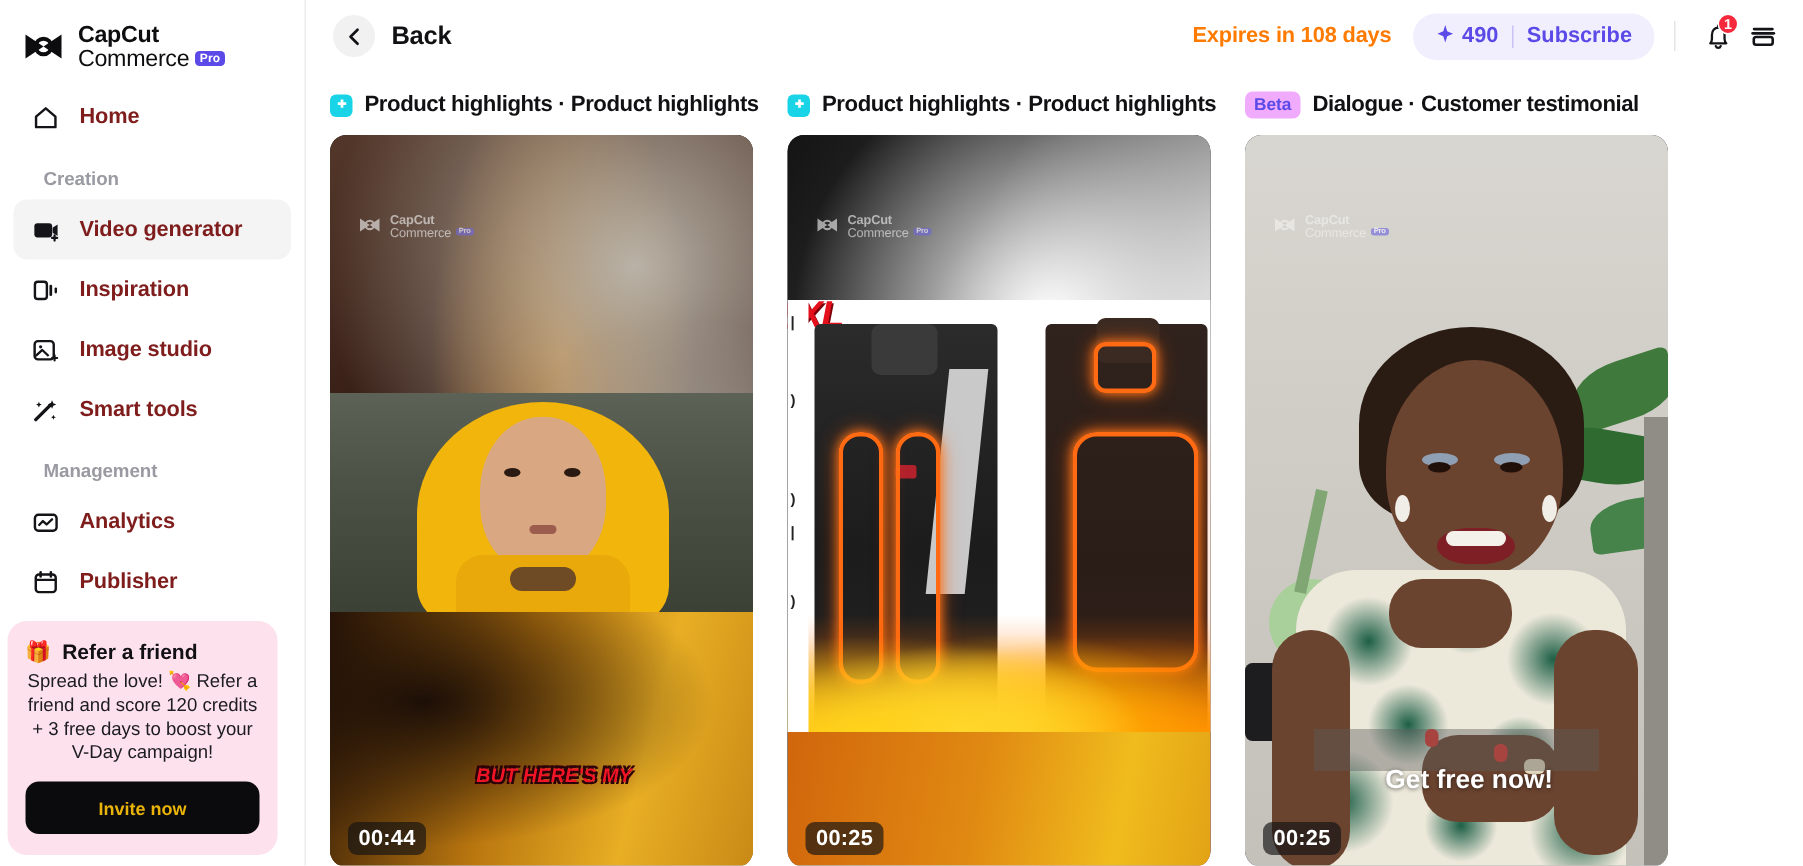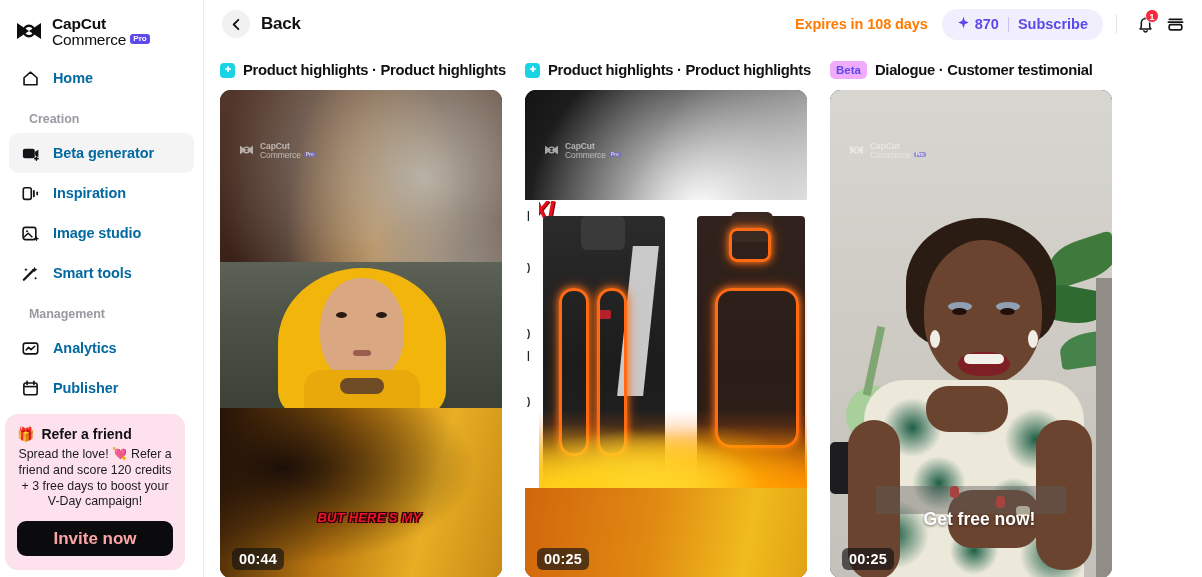--- a/index.html
+++ b/index.html
@@ -33,39 +33,39 @@
     letter-spacing: 0.1px; position: relative; top: -1px;
   }
 
   .nav { padding: 0 9px; }
   .nav-item {
     display: flex; align-items: center; gap: 13px;
     height: 40px; padding: 0 11px; border-radius: 9px;
     cursor: pointer; margin-bottom: 0;
   }
   .nav-item.active { background: #f4f4f5; }
-  .nav-item .label { font-size: 14.5px; font-weight: bold; color: #0369a1; letter-spacing: -0.1px; }
+  .nav-item .label { font-size: 14.5px; font-weight: bold; color: #7f1d1d; letter-spacing: -0.1px; }
   .nav-icon { width: 20px; height: 20px; flex: 0 0 20px; display: flex; align-items: center; justify-content: center; }
   .nav-group-title {
     font-size: 12.5px; color: #9a9aa2; font-weight: 700;
     padding: 0 20px; margin-top: 14px; margin-bottom: 7px; letter-spacing: -0.05px;
   }
   .home-wrap { margin-top: 6px; }
 
   
   .refer-card {
     position: absolute; left: 5px; bottom: 7px; width: 180px;
     background: #fde2ee; border-radius: 13px; padding: 12px 12px 14px 12px;
   }
   .refer-title { display: flex; align-items: center; gap: 7px; font-size: 14px; font-weight: bold; color: #111114; margin-bottom: 5px; }
   .refer-body { font-size: 12.4px; line-height: 1.27; color: #1b1b20; margin-bottom: 11px; text-align: center; }
   .invite-btn {
-    display: block; width: 100%; background: #0b0b0d; color: #fca5a5;
+    display: block; width: 100%; background: #0b0b0d; color: #eab308;
     border: none; border-radius: 9px; height: 35px;
-    font-size: 17px; font-weight: bold; cursor: pointer;
+    font-size: 12px; font-weight: bold; cursor: pointer;
     font-family: "Liberation Sans", sans-serif;
   }
 
   
   .main { flex: 1 1 auto; position: relative; overflow: hidden; height: 577px; background: #fff; }
   .topbar { height: 48px; display: flex; align-items: center; padding: 0 12px 0 18px; gap: 10px; }
   .back-group { display: flex; align-items: center; gap: 11px; cursor: pointer; }
   .back-circle {
     width: 28px; height: 28px; border-radius: 50%; background: #f1f1f2;
     display: flex; align-items: center; justify-content: center;
@@ -235,21 +235,21 @@
       <div class="nav-group-title">Creation</div>
 
       <div class="nav-item active">
         <span class="nav-icon">
           <svg width="19" height="19" viewBox="0 0 20 20">
             <rect x="2" y="5" width="12.5" height="10" rx="2.2" fill="#141418"></rect>
             <path d="M14.8 8.2 L18.3 6 V14 L14.8 11.8 Z" fill="#141418"></path>
             <path d="M16.2 13.6 v3.6 M14.4 15.4 h3.6" stroke="#141418" stroke-width="1.6" stroke-linecap="round"></path>
           </svg>
         </span>
-        <span class="label">Beta generator</span>
+        <span class="label">Video generator</span>
       </div>
 
       <div class="nav-item">
         <span class="nav-icon">
           <svg width="19" height="19" viewBox="0 0 20 20">
             <rect x="2.4" y="4" width="8.4" height="12.2" rx="2" fill="none" stroke="#141418" stroke-width="1.7"></rect>
             <rect x="12.6" y="6.2" width="1.9" height="7.8" rx="0.9" fill="#141418"></rect>
             <rect x="16.2" y="8" width="1.7" height="4.2" rx="0.8" fill="#141418"></rect>
           </svg>
         </span>
@@ -329,21 +329,21 @@
       <div class="topbar-right">
         <span class="expires">Expires in 108 days</span>
 
         <div class="credit-pill">
           <span class="credit-amount">
             <span>
               <svg width="13" height="13" viewBox="0 0 14 14">
                   <path d="M7 .8 L8.4 5.2 L12.6 7 L8.4 8.8 L7 13.2 L5.6 8.8 L1.4 7 L5.6 5.2 Z" fill="#5b4ae8"></path>
                 </svg>
             </span>
-            <span>870</span>
+            <span>490</span>
           </span>
           <span class="pill-sep"></span>
           <span class="subscribe">Subscribe</span>
         </div>
 
         <span class="vsep"></span>
 
         <div class="icon-btn">
           <svg width="21" height="21" viewBox="0 0 22 22">
             <path d="M5.4 15.6 C5.4 15.6 6.6 14.6 6.6 12.4 V9.6 C6.6 6.6 8.6 4.6 11 4.6 C13.4 4.6 15.4 6.6 15.4 9.6 V12.4 C15.4 14.6 16.6 15.6 16.6 15.6 Z" fill="none" stroke="#141418" stroke-width="1.6" stroke-linejoin="round"></path>

